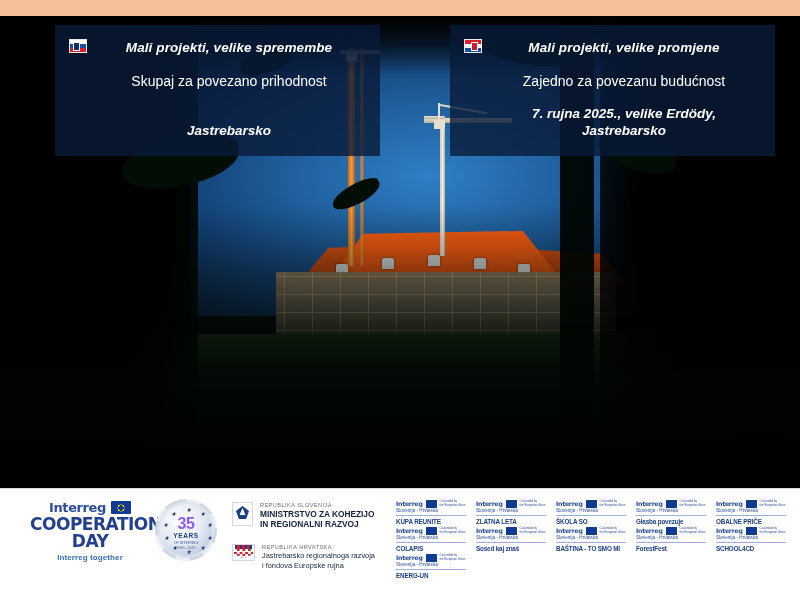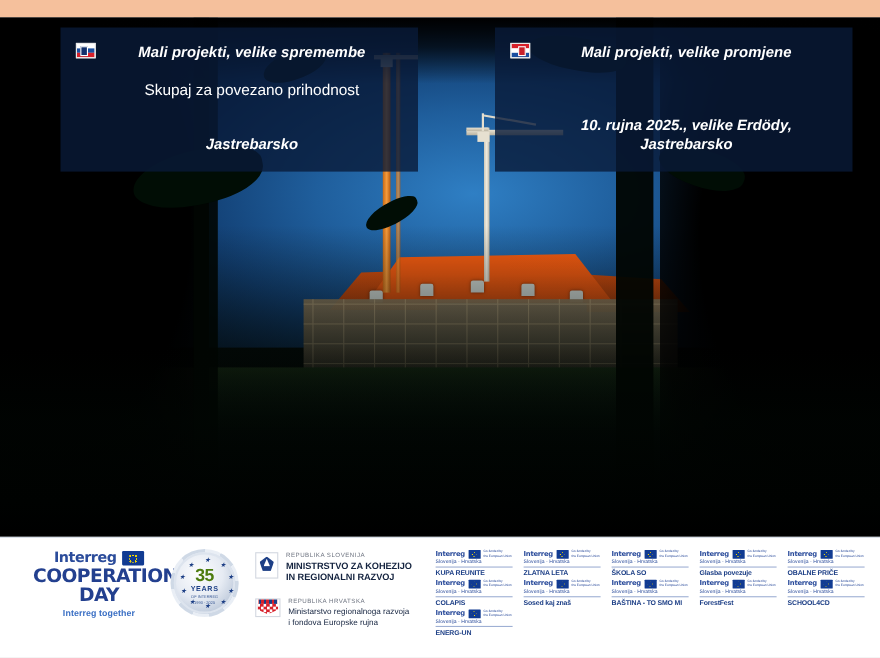--- a/index.html
+++ b/index.html
@@ -112,21 +112,21 @@
   .coop .big{font-size:17px;font-weight:700;color:#23408f;text-align:center;line-height:17px;letter-spacing:-.5px;margin-top:1px;font-family:"DejaVu Sans",sans-serif;}
   .coop .tag{font-size:8px;font-weight:700;color:#3a6fc4;text-align:center;margin-top:3px;letter-spacing:.1px;}
 
   
   .badge35{position:absolute;left:158px;top:14px;width:56px;height:56px;}
   .badge35 .disc{position:absolute;inset:0;border-radius:50%;
     background:radial-gradient(circle at 40% 35%,#fdfdfe 0%,#e6ebf3 45%,#c3cede 72%,#aab9ce 100%);
     box-shadow:0 0 0 2px #dde4ee inset;}
   .badge35 .scallop{position:absolute;inset:-3px;border-radius:50%;
     background:conic-gradient(#e9eef5 0 8%, #cfd9e6 8% 16%, #e9eef5 16% 24%, #cfd9e6 24% 32%, #e9eef5 32% 40%, #cfd9e6 40% 48%, #e9eef5 48% 56%, #cfd9e6 56% 64%, #e9eef5 64% 72%, #cfd9e6 72% 80%, #e9eef5 80% 88%, #cfd9e6 88% 100%);}
-  .badge35 .num{position:absolute;left:0;right:0;top:13px;text-align:center;font-size:16px;font-weight:700;color:#4d7c0f;letter-spacing:-.5px;}
+  .badge35 .num{position:absolute;left:0;right:0;top:13px;text-align:center;font-size:16px;font-weight:700;color:#8b5cf6;letter-spacing:-.5px;}
   .badge35 .yrs{position:absolute;left:0;right:0;top:30px;text-align:center;font-size:6.5px;font-weight:700;color:#1d3f86;letter-spacing:.6px;}
   .badge35 .sub{position:absolute;left:0;right:0;top:39px;text-align:center;font-size:3.6px;color:#3a5a96;line-height:4.6px;}
   .badge35 .stars{position:absolute;inset:4px;border-radius:50%;}
   .badge35 .stars i{position:absolute;color:#1d3f86;font-size:6px;line-height:6px;}
 
   
   .min{position:absolute;display:flex;gap:7px;align-items:flex-start;}
   .min1{left:232px;top:14px;}
   .min2{left:232px;top:56px;}
   .si-coa{width:19px;height:22px;background:#fff;border:1px solid #d3d8e0;position:relative;}
@@ -254,22 +254,23 @@
   </div>
 
   <div class="panel right">
     <div class="flag hr">
       <div class="b b1"></div>
         <div class="b b2"></div>
         <div class="b b3"></div>
       <div class="crest"></div>
     </div>
     <div class="ptxt l1">Mali projekti, velike promjene</div>
+    <div class="ptxt l2">Zajedno za povezanu budućnost</div>
     <div class="ptxt l3">
-      <span>10. rujna 2025., </span><b>velike Erdödy,</b><br>
+      <span>7. rujna 2025., </span><b>velike Erdödy,</b><br>
       <b>Jastrebarsko</b>
     </div>
   </div>
 
   <div class="footer">
     <div class="fdiv"></div>
 
     <div class="coop">
       <div class="row1">
         <span class="interreg">Interreg</span>
@@ -314,21 +315,21 @@
       </div>
     </div>
 
     <div class="min min2">
       <div class="hr-coa">
         <div class="chk"></div>
           <div class="crown"></div>
       </div>
       <div>
         <div class="t1">REPUBLIKA HRVATSKA</div>
-        <div class="t2w">Ministarstvo regionalnoga razvoja</div>
+        <div class="t2w">Jastrebarsko regionalnoga razvoja</div>
         <div class="t2w">i fondova Europske rujna</div>
       </div>
     </div>
 
     <div class="grid" id="project-grid">
         <div class="plogo">
           <div class="hdr">
             <span class="nm">Interreg</span>
             <span class="mini"></span>
             <span class="cof"><span>Co-funded by</span><br><span>the European Union</span></span>

